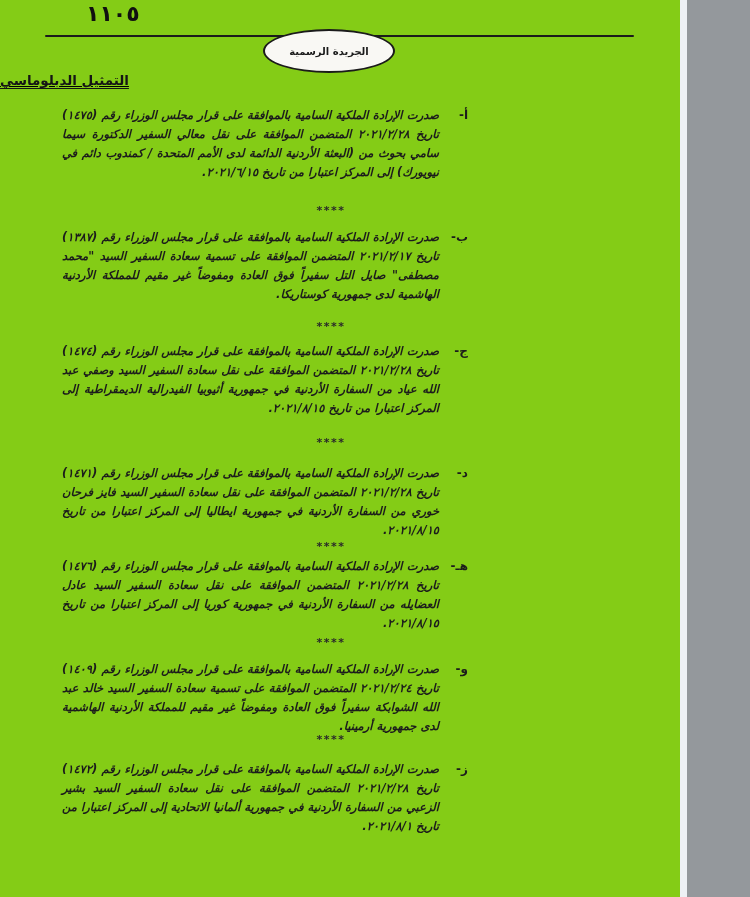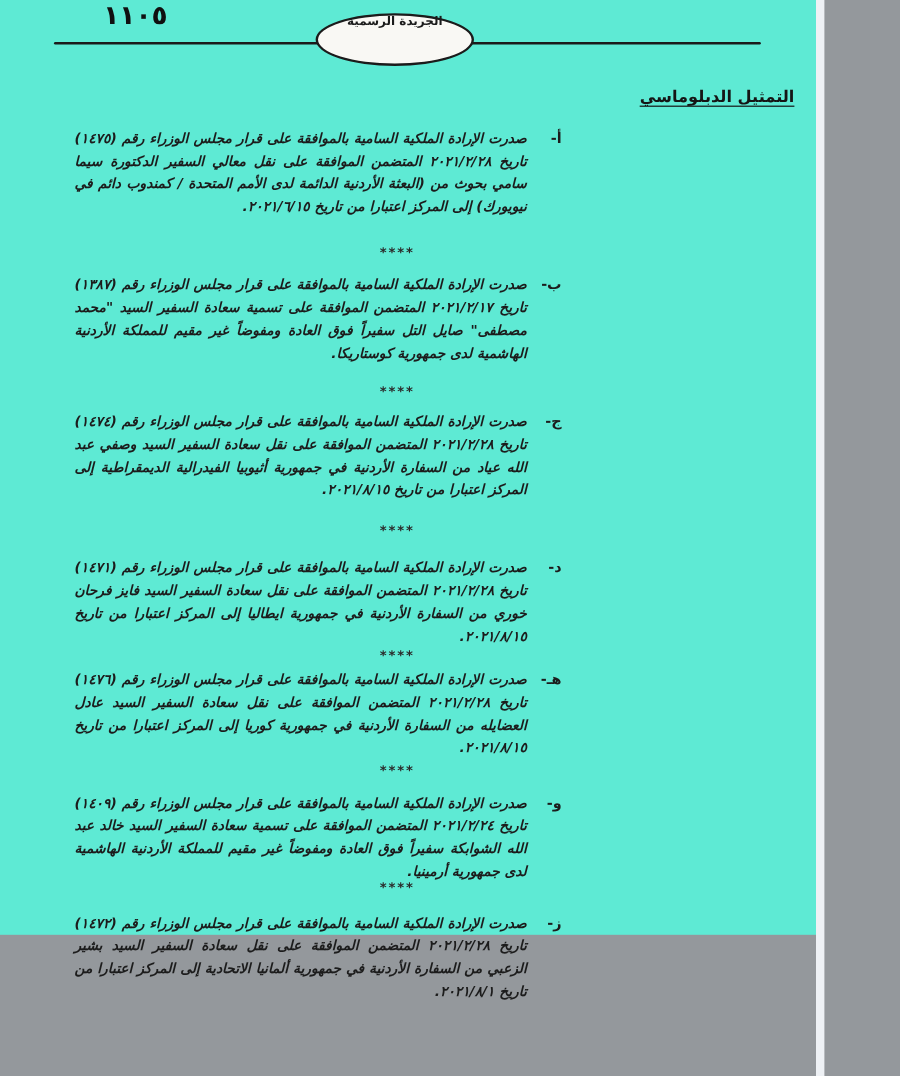--- a/index.html
+++ b/index.html
@@ -2,47 +2,47 @@
 <html lang="ar"><head>
 <meta charset="utf-8">
 <style>
   html,body{margin:0;padding:0;}
   body{
     width:750px;height:897px;position:relative;overflow:hidden;
     background:#94989c;
     font-family:"DejaVu Sans", sans-serif;
   }
   .page{
-    position:absolute;left:0;top:0;width:680px;height:779px;
-    background:#5eead4;
+    position:absolute;left:0;top:0;width:680px;height:897px;
+    background:#84cc16;
   }
   .page-edge{
     position:absolute;left:680px;top:0;width:7px;height:897px;
     background:#eef1f5;
   }
   .page-number{
     position:absolute;left:86px;top:1px;
     font-size:22px;font-weight:bold;letter-spacing:7px;color:#101010;
     direction:rtl;
   }
   .rule{
     position:absolute;left:45px;top:35px;width:589px;height:2px;
     background:#1b1b1b;border-radius:1px;
   }
   .oval{
-    position:absolute;left:263px;top:11px;width:128px;height:40px;
+    position:absolute;left:263px;top:29px;width:128px;height:40px;
     border:2px solid #1b1b1b;border-radius:50%;
     background:#f9f8f4;
-    display:flex;align-items:flex-start;justify-content:center;
+    display:flex;align-items:center;justify-content:center;
   }
   .oval span{
     font-size:10px;font-weight:bold;color:#1b1b1b;direction:rtl;
   }
   .title-wrap{
-    position:absolute;left:0;top:70px;width:662px;text-align:right;
+    position:absolute;left:0;top:70px;width:662px;text-align:left;text-decoration:underline;
   }
   .title-wrap span{
     font-size:13.5px;font-weight:bold;color:#151515;direction:rtl;
     text-decoration:underline;text-underline-offset:3px;
   }
   .entry{
     position:absolute;left:62px;width:406px;
     direction:rtl;display:flex;gap:7px;
     color:#1c1c1c;
   }

